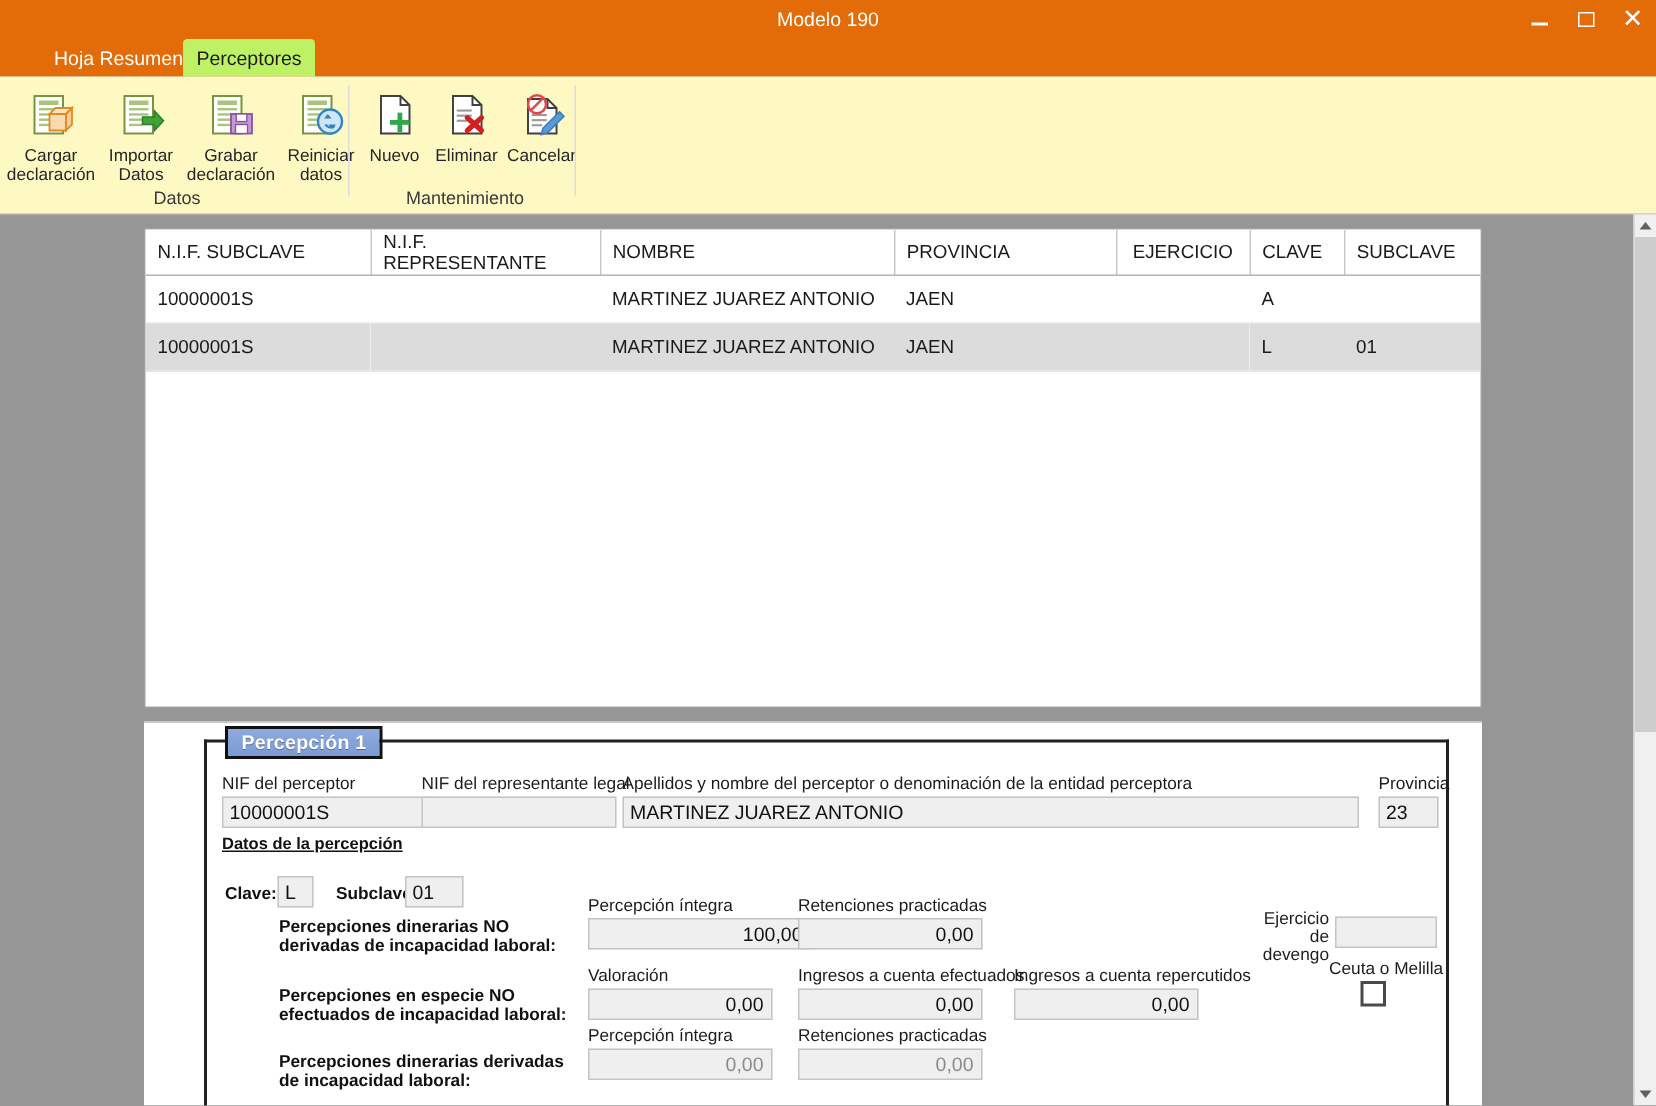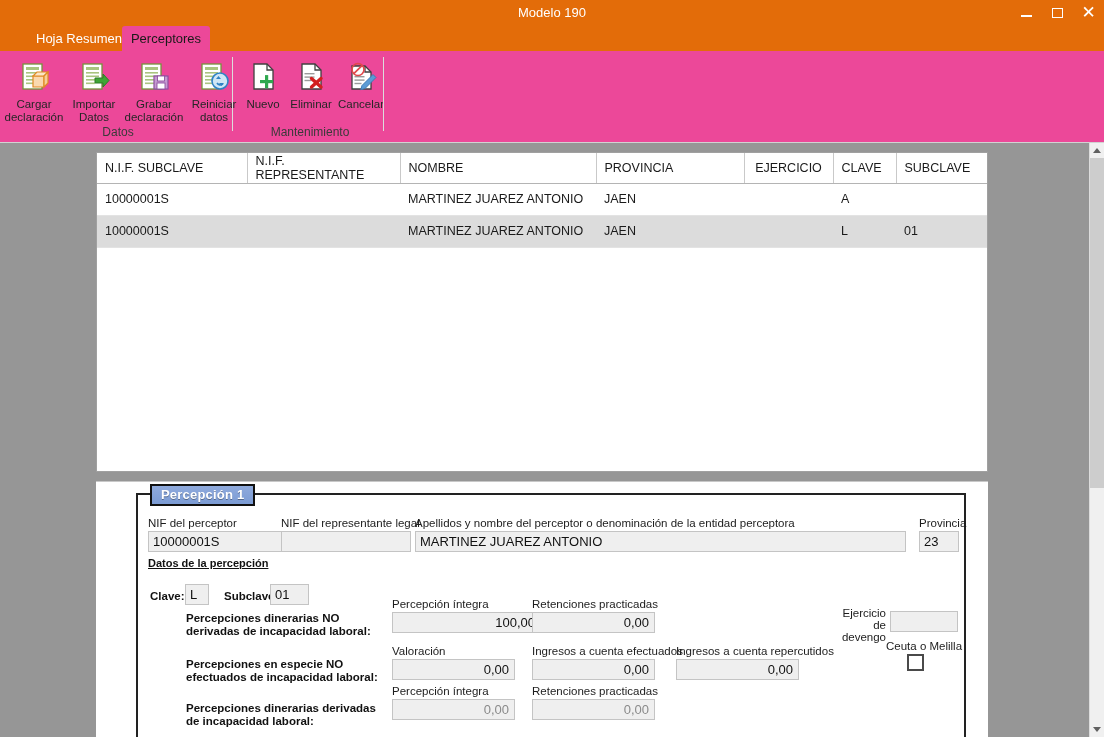--- a/index.html
+++ b/index.html
@@ -39,30 +39,30 @@
     position: absolute; top: 26px; left: 0; width: 1104px; height: 25px;
     background: #E36C09;
     padding-left: 39px;
   }
   .tab {
     position: absolute; top: 0; height: 25px;
     display: flex; align-items: center; justify-content: center;
     font-size: 13px; color: #ffffff; padding: 0 14px; cursor: default;
   }
   .tab.active {
-    background: #ec4899; color: #1a1a1a;
+    background: #bef264; color: #1a1a1a;
     border-top-left-radius: 3px; border-top-right-radius: 3px;
   }
   #tab0 { left: 22px; }
   #tab1 { left: 122px; width: 88px; }
 
   
   .ribbon {
     position: absolute; top: 51px; left: 0; width: 1104px; height: 92px;
-    background: #ec4899;
+    background: #fef9c3;
     border-bottom: 1px solid #d2d2d2;
     padding-left: 44px;
   }
   .rgroup { position: absolute; top: 0; height: 92px; }
   .rgroup-items { position: absolute; top: 3px; left: 0; display: flex; }
   .rgroup-label {
     position: absolute; bottom: 4px; left: 0; width: 100%;
     text-align: center; font-size: 12px; color: #3a3a3a;
   }
   .rgroup-sep {

